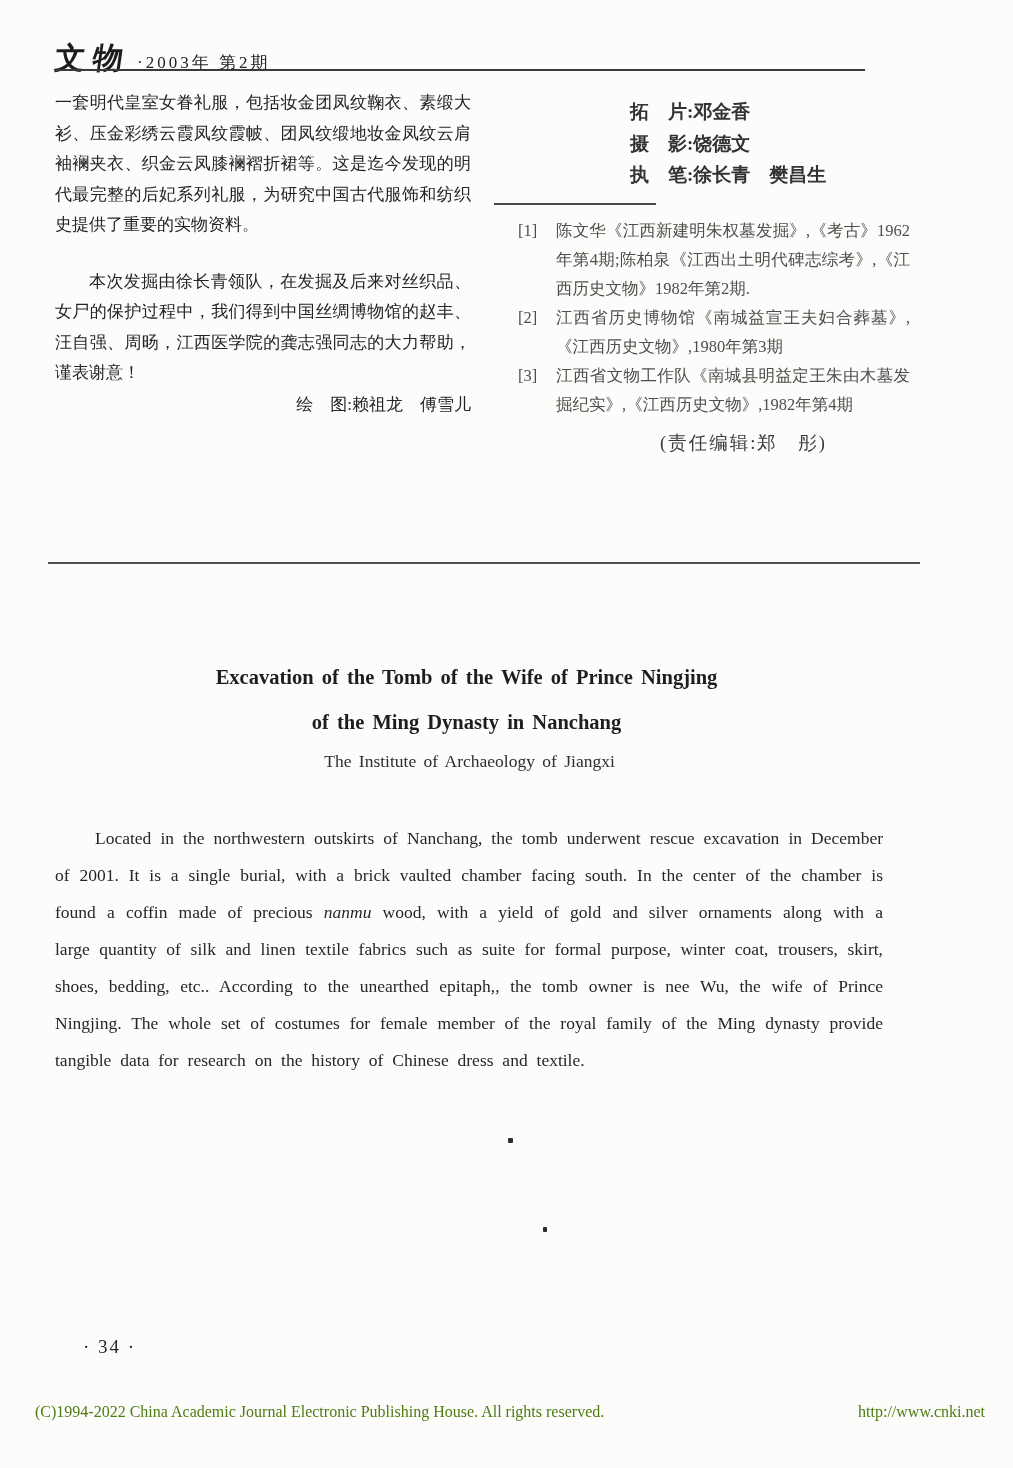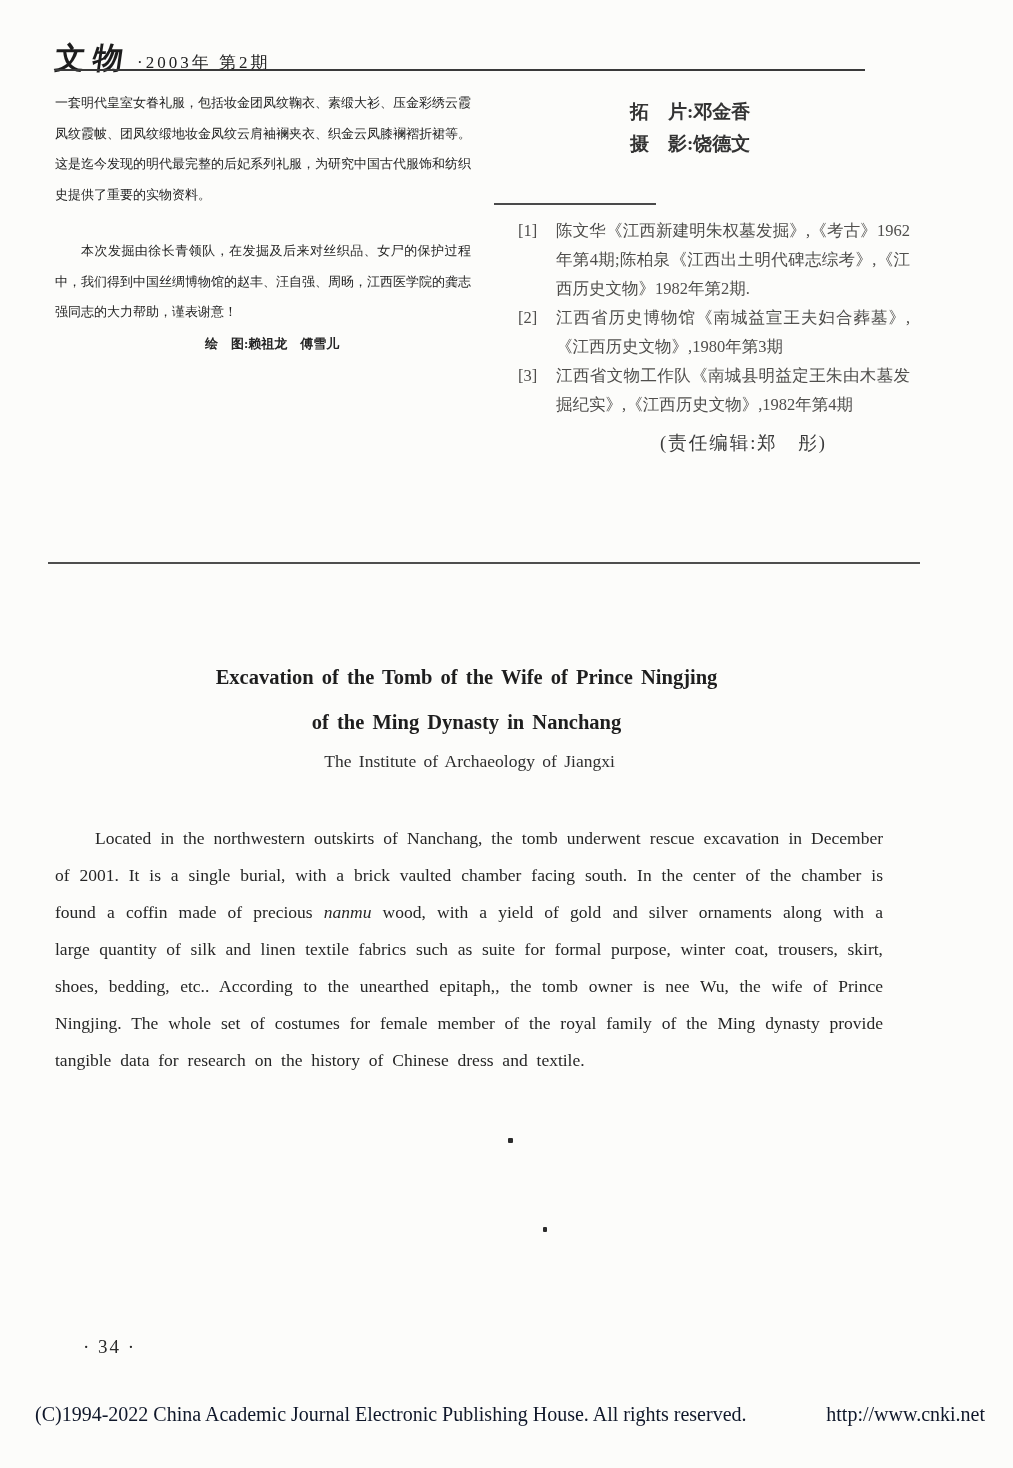--- a/index.html
+++ b/index.html
@@ -17,26 +17,26 @@
   .logo{
     font-size:30px;font-weight:bold;transform:skewX(-8deg);
     letter-spacing:8px;color:#1c1c1c;
     font-family:"DejaVu Sans","Liberation Sans",sans-serif;
   }
   .issue{font-size:17px;letter-spacing:3px;margin-left:6px;color:#222;}
   .header-rule{position:absolute;left:55px;top:69px;width:810px;height:2px;background:#3a3a3a;}
   
   .col-left{
     position:absolute;left:55px;top:88px;width:416px;
-    font-size:13px;line-height:30.5px;text-align:justify;
+    font-size:17px;line-height:30.5px;text-align:justify;
     color:#242424;
   }
   .col-left p{margin:0;}
   .p2{text-indent:2em;margin-top:26px !important;}
-  .illustrators{margin-top:1px !important;padding-left:150px;text-align:left;font-weight:bold;}
+  .illustrators{margin-top:1px !important;padding-left:150px;text-align:right;}
   
   .credits{
     position:absolute;left:630px;top:96px;
     font-size:19px;line-height:31.5px;color:#333;font-weight:bold;
   }
   .credits div{white-space:nowrap;}
   .footnote-rule{position:absolute;left:494px;top:203px;width:162px;height:1.5px;background:#4a4a4a;}
   .footnotes{
     position:absolute;left:518px;top:216px;width:392px;
     font-size:16.5px;line-height:29px;color:#4f4e4c;
@@ -64,21 +64,21 @@
   }
   
   .speck{position:absolute;background:#2c2c2c;border-radius:1px;}
   .speck1{left:508px;top:1138px;width:5px;height:5px;}
   .speck2{left:543px;top:1227px;width:4px;height:5px;}
   
   .page-number{position:absolute;left:83px;top:1336px;font-size:19px;letter-spacing:2px;color:#2a2a2a;}
   .footer{
     position:absolute;left:35px;top:1403px;width:950px;
     display:flex;justify-content:space-between;
-    font-size:20px;color:#0f172a;white-space:nowrap;
+    font-size:16px;color:#4d7c0f;white-space:nowrap;
   }
 </style>
 </head>
 <body>
 
 <div class="page">
 
   <div class="header">
     <span class="logo">文物</span>
     <span class="issue">·2003年 第2期</span>
@@ -87,20 +87,21 @@
 
   <div class="col-left">
     <p>一套明代皇室女眷礼服，包括妆金团凤纹鞠衣、素缎大衫、压金彩绣云霞凤纹霞帔、团凤纹缎地妆金凤纹云肩袖襕夹衣、织金云凤膝襕褶折裙等。这是迄今发现的明代最完整的后妃系列礼服，为研究中国古代服饰和纺织史提供了重要的实物资料。</p>
     <p class="p2">本次发掘由徐长青领队，在发掘及后来对丝织品、女尸的保护过程中，我们得到中国丝绸博物馆的赵丰、汪自强、周旸，江西医学院的龚志强同志的大力帮助，谨表谢意！</p>
     <p class="illustrators">绘　图:赖祖龙　傅雪儿</p>
   </div>
 
   <div class="credits">
     <div>拓　片:邓金香</div>
     <div>摄　影:饶德文</div>
+    <div>执　笔:徐长青　樊昌生</div>
   </div>
 
   <div class="footnote-rule"></div>
   <div class="footnotes">
     <div class="footnote">
       <span class="fn-marker">[1]</span>
       <span class="fn-text">陈文华《江西新建明朱权墓发掘》,《考古》1962年第4期;陈柏泉《江西出土明代碑志综考》,《江西历史文物》1982年第2期.</span>
     </div>
     <div class="footnote">
       <span class="fn-marker">[2]</span>

